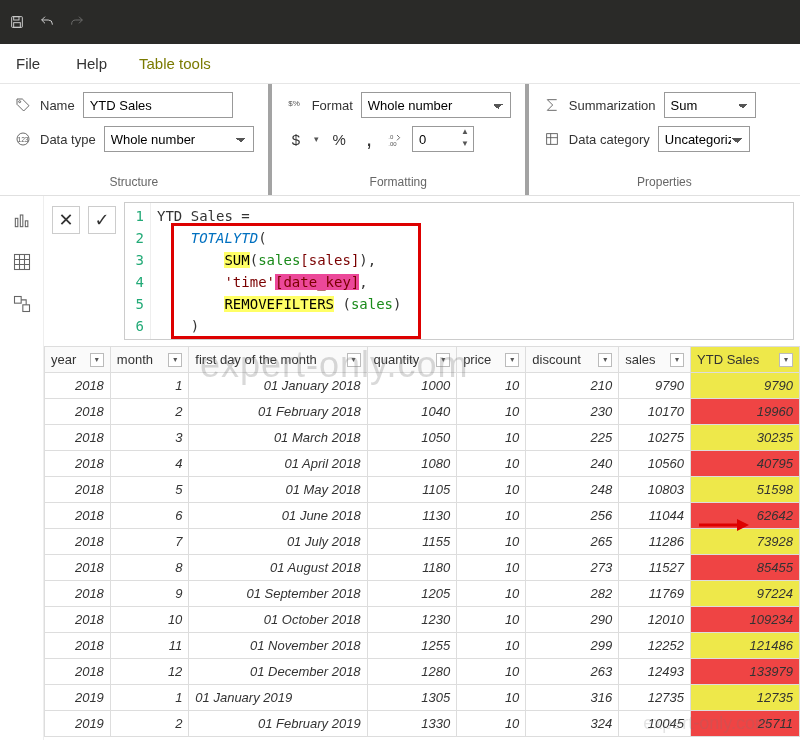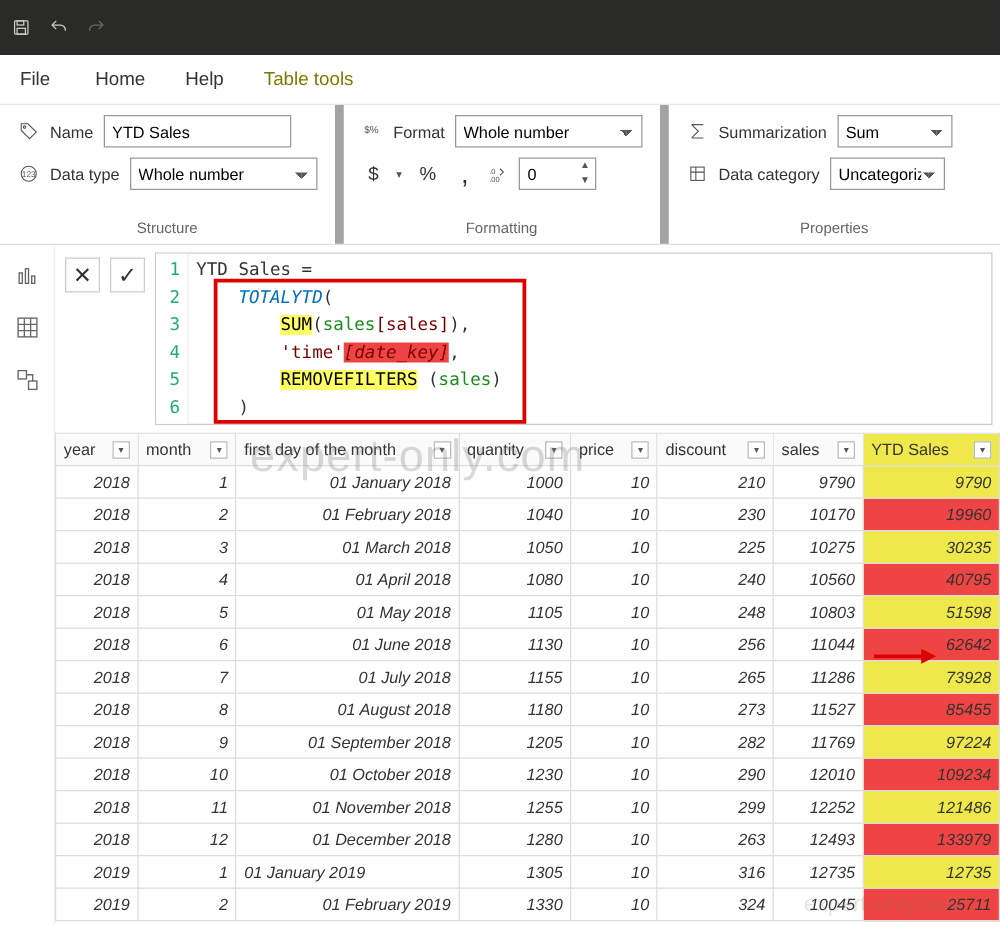--- a/index.html
+++ b/index.html
@@ -12,21 +12,21 @@
 
 
 .ribbon-tabs { background: #fff; height: 40px; display: flex; align-items: center; padding: 0 12px; border-bottom: 1px solid #e6e6e6; }
 .ribbon-tabs .tab { padding: 10px 16px; cursor: pointer; color: #333; font-size: 15px; }
 .ribbon-tabs .tab.file { font-size: 15px; padding: 10px 20px 10px 4px; }
 .ribbon-tabs .tab.context { color: #7a7a00; }
 .ribbon-tabs .tab.active { color: #8a8a00; border-bottom: 3px solid #c8b800; font-weight: 400; }
 
 
 .ribbon { display: flex; background: #fff; border-bottom: 1px solid #e0e0e0; height: 112px; }
-.ribbon-group { padding: 8px 14px 0 14px; border-right: 7px solid #a3a3a3; display: flex; flex-direction: column; }
+.ribbon-group { padding: 8px 14px 0 14px; border-right: 4px solid #a3a3a3; display: flex; flex-direction: column; }
 .ribbon-group:last-child { border-right: none; }
 .ribbon-rows { display: flex; flex-direction: column; gap: 8px; flex: 1; }
 .ribbon-row { display: flex; align-items: center; gap: 8px; }
 .ribbon-label { font-size: 13px; color: #333; }
 .ribbon-icon { width: 18px; height: 18px; display: inline-flex; align-items: center; justify-content: center; color: #555; }
 .ribbon-icon svg { width: 16px; height: 16px; stroke: #555; fill: none; stroke-width: 1.3; }
 .ribbon input[type=text], .ribbon select { height: 26px; border: 1px solid #999; padding: 2px 6px; font-size: 13px; background: #fff; }
 .ribbon select { appearance: none; padding-right: 18px; background-image: linear-gradient(45deg, transparent 50%, #555 50%), linear-gradient(135deg, #555 50%, transparent 50%); background-position: calc(100% - 12px) 11px, calc(100% - 7px) 11px; background-size: 5px 5px; background-repeat: no-repeat; }
 .group-caption { text-align: center; font-size: 12px; color: #666; padding: 4px 0 6px; }
 .fmt-btn { padding: 2px 6px; font-size: 15px; background: none; border: none; cursor: pointer; color: #333; }
@@ -43,21 +43,21 @@
 
 .formula-wrap { position: absolute; left: 44px; right: 0; top: 196px; height: 150px; display: flex; }
 .formula-actions { width: 80px; display: flex; align-items: flex-start; justify-content: center; gap: 8px; padding-top: 10px; }
 .formula-actions .fa { width: 28px; height: 28px; border: 1px solid #ccc; display: flex; align-items: center; justify-content: center; cursor: pointer; font-size: 18px; color: #333; }
 .formula-box { flex: 1; border: 1px solid #ccc; margin: 6px 6px 6px 0; background: #fff; font-family: Consolas, monospace; font-size: 14px; display: flex; }
 .gutter { width: 26px; background: #fff; border-right: 1px solid #eee; text-align: right; color: #2a7; padding: 2px 6px 0 0; line-height: 22px; }
 .code { padding: 2px 6px; line-height: 22px; position: relative; }
 .code .kw-blue { color: #0070c0; font-style: italic; }
 .code .kw-fn { background: #ffff66; color: #000; }
 .code .tbl { color: #1a8a1a; }
-.code .col { color: #7a0000; background: #ef4444; font-style: italic; }
+.code .col { color: #7a0000; background: #ec4899; }
 .code .str { color: #7a0000; }
 .red-box { position: absolute; border: 3px solid #d00; pointer-events: none; }
 .code-outer { position: relative; flex: 1; }
 
 
 .watermark { position: absolute; left: 200px; top: 344px; font-size: 36px; color: rgba(120,120,120,0.28); font-weight: 300; letter-spacing: 1px; pointer-events: none; z-index: 5; }
 .watermark2 { position: absolute; right: 30px; bottom: 6px; font-size: 18px; color: rgba(120,120,120,0.20); pointer-events: none; z-index: 5; }
 
 
 .grid-wrap { position: absolute; left: 44px; right: 0; top: 346px; bottom: 0; overflow: hidden; }
@@ -94,21 +94,20 @@
   <span class="icon" style="opacity:.4">
       <svg viewBox="0 0 24 24">
         <path d="M15 14l5-5-5-5"></path>
         <path d="M20 9H10a6 6 0 00-6 6v1"></path>
       </svg>
     </span>
 </div>
 
 <div class="ribbon-tabs">
   <div class="tab file">File</div>
-  <div class="tab">Home</div>
   <div class="tab">Help</div>
   <div class="tab context">Table tools</div>
 </div>
 
 <div class="ribbon">
   <div class="ribbon-group">
     <div class="ribbon-rows">
       <div class="ribbon-row">
         <span class="ribbon-icon">
             <svg viewBox="0 0 24 24">

